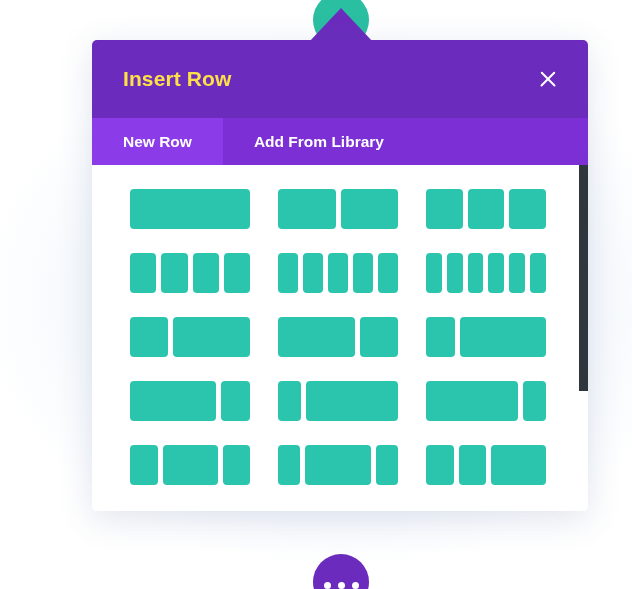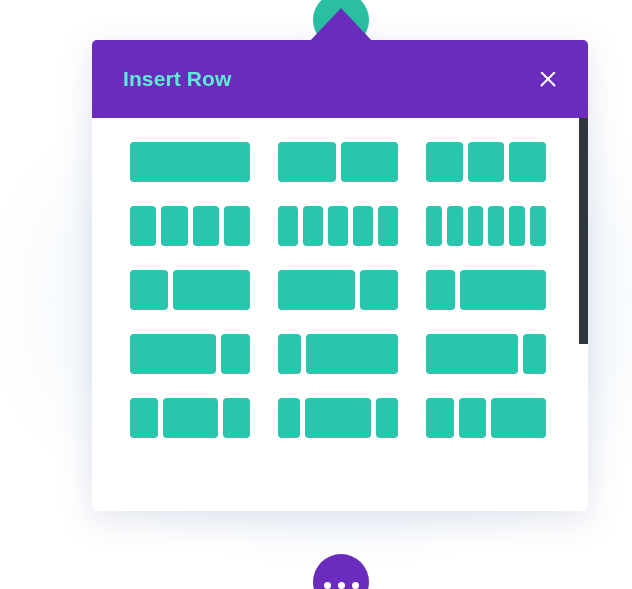--- a/index.html
+++ b/index.html
@@ -85,21 +85,21 @@
   
   #modal-header {
     height: 78px;
     background: #6b2cbd;
     display: flex;
     align-items: center;
     justify-content: space-between;
     padding: 0 28px 0 31px;
   }
   #modal-title {
-    color: #5eead4;
+    color: #fde047;
     font-size: 21px;
     font-weight: bold;
     letter-spacing: 0.1px;
   }
   #close-button {
     position: relative;
     width: 24px;
     height: 24px;
     cursor: pointer;
   }
@@ -219,20 +219,24 @@
 
   <div id="modal-pointer" style="border-bottom-color: rgb(107, 44, 189);"></div>
 
   <div id="modal">
 
     <div id="modal-header" style="background: rgb(107, 44, 189);">
       <div id="modal-title">Insert Row</div>
       <div id="close-button"></div>
     </div>
 
+    <div id="tab-bar" style="background: rgb(123, 47, 212);">
+      <div class="tab active" style="background: rgb(140, 59, 232);">New Row</div>
+      <div class="tab">Add From Library</div>
+    </div>
 
     <div id="layout-body">
       <div id="layout-grid">
           <div class="layout-option">
             <div class="col-block" style="width: 120px; background: rgb(43, 196, 172);"></div>
           </div>
           <div class="layout-option">
             <div class="col-block" style="width: 57.5px; background: rgb(43, 196, 172);"></div>
             <div class="col-block" style="width: 57.5px; background: rgb(43, 196, 172);"></div>
           </div>

